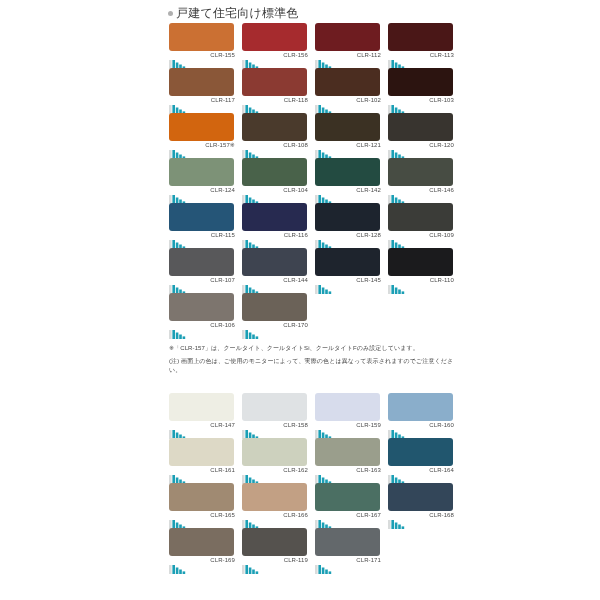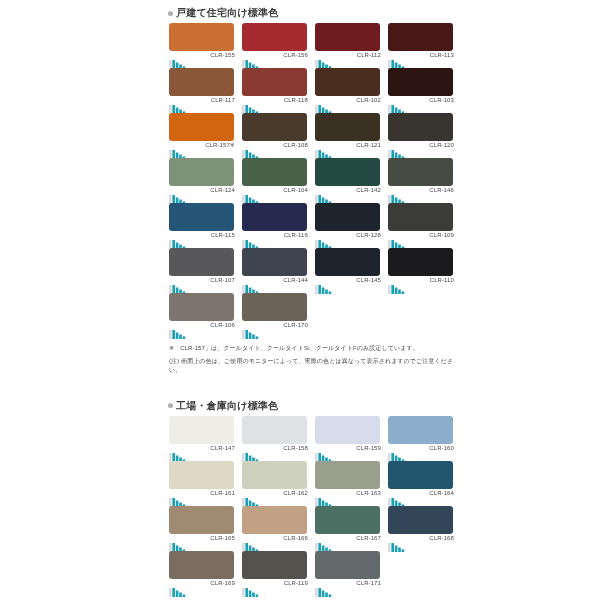--- a/index.html
+++ b/index.html
@@ -36,22 +36,22 @@
   }
   .head-bullet {
     width: 5px;
     height: 5px;
     border-radius: 50%;
     background: #b0b0b0;
     flex: 0 0 auto;
     display: block;
   }
   .head-title {
-    font-size: 10px;
-    font-weight: bold;
+    font-size: 12px;
+    font-weight: normal;
     color: #3a3a3a;
     letter-spacing: 0.2px;
     line-height: 10px;
     white-space: nowrap;
   }
   
   .swatch-grid {
     display: flex;
     flex-wrap: wrap;
     width: 292px;
@@ -459,24 +459,20 @@
                 </svg></span>
               <span class="swatch-code">CLR-170</span>
             </div>
           </div>
         </div>
         <div class="notes">
           <p class="note">※「CLR-157」は、クールタイト、クールタイトSi、クールタイトFのみ設定しています。</p>
           <p class="note">(注) 画面上の色は、ご使用のモニターによって、実際の色とは異なって表示されますのでご注意ください。</p>
         </div>
         <div class="spacer-md"></div>
-        <div class="section-head">
-          <span class="head-bullet"></span>
-          <span class="head-title">工場・倉庫向け標準色</span>
-        </div>
         <div class="swatch-grid">
           <div class="swatch-cell">
             <span class="swatch-chip" style="background: rgb(238, 238, 228);"></span>
             <div class="swatch-meta">
               <span class="bars-icon"><svg viewBox="0 0 26 10" width="26" height="10" preserveAspectRatio="xMinYMax meet">
                   <rect x="0" y="1" width="2.6" height="9" fill="#d9dcdc"></rect>
                   <rect x="3.4" y="1" width="2.6" height="9" fill="#1b9fb5"></rect>
                   <rect x="6.8" y="3.5" width="2.6" height="6.5" fill="#1b9fb5"></rect>
                   <rect x="10.2" y="5.5" width="2.6" height="4.5" fill="#1b9fb5"></rect>
                   <rect x="13.6" y="7.4" width="2.6" height="2.6" fill="#1b9fb5"></rect>

